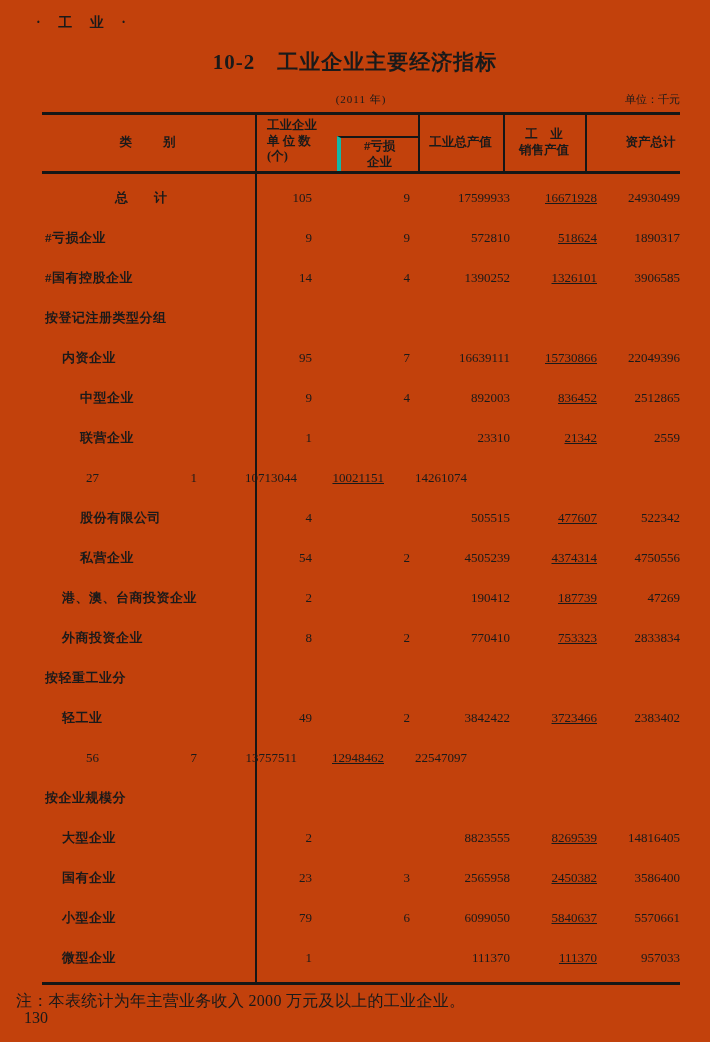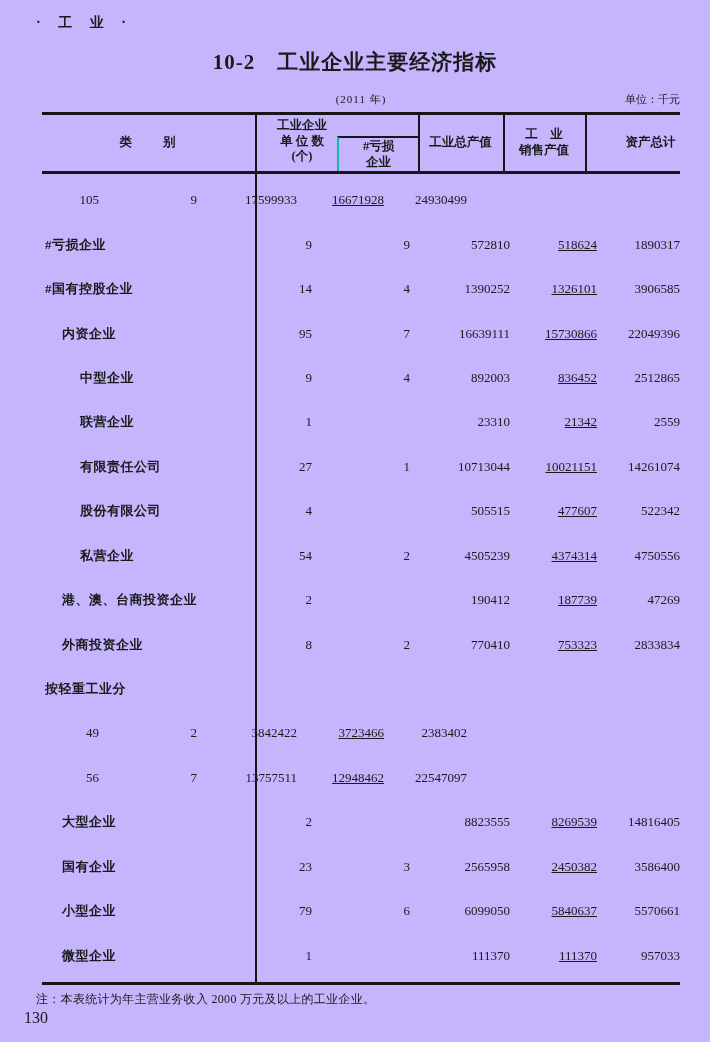--- a/index.html
+++ b/index.html
@@ -1,19 +1,19 @@
 <!DOCTYPE html>
 <html><head>
 <meta charset="utf-8">
 <style>
   * { margin:0; padding:0; box-sizing:border-box; }
   html,body { background:#e8e8e6; }
   .page {
     position:relative; width:710px; height:1042px; margin:0 auto;
-    background:#c4b5fd; color:#1a1a1a; overflow:hidden;
+    background:#c2410c; color:#1a1a1a; overflow:hidden;
     font-family:"Liberation Serif","DejaVu Serif",serif;
   }
   .corner-label {
     position:absolute; top:14px; left:36px;
     font-size:14px; font-weight:bold; letter-spacing:7px;
   }
   .doc-title {
     position:absolute; top:48px; left:0; width:100%; text-align:center;
     font-family:Liberation Serif, serif;
     font-size:21px; font-weight:bold; letter-spacing:1px;
@@ -31,24 +31,24 @@
   }
   .vl { position:absolute; top:0; bottom:0; width:2px; background:#161616; }
   .vl-cat   { left:213px; }
   .vl-gross { left:376px; }
   .vl-sales { left:461px; }
   .vl-asset { left:543px; }
   .hcell { position:absolute; display:flex; align-items:center; justify-content:center; text-align:center; }
   .h-cat   { left:0;     top:0; width:213px; height:100%; letter-spacing:2px; }
   .h-units { left:213px; top:3px; width:163px; height:52px; flex-direction:column; justify-content:flex-start;
              align-items:flex-start; padding-left:12px; text-align:left; }
-  .h-units div { width:70px; text-align:center; }
+  .h-units div { width:70px; }
   .loss-box {
     position:absolute; left:295px; top:21px; width:81px; height:35px;
-    border-left:2px solid #14b8a6; border-top:2px solid #161616;
+    border-left:4px solid #14b8a6; border-top:2px solid #161616;
     display:flex; flex-direction:column; align-items:center; justify-content:center; text-align:center;
   }
   .h-gross { left:376px; top:0; width:85px; height:100%; }
   .h-sales { left:461px; top:0; width:82px; height:100%; flex-direction:column; }
   .h-asset { left:543px; top:0; width:95px; height:100%;padding-left:36px; }
 
   .tbody { position:relative; height:811px; border-bottom:3px solid #161616; font-size:13px; }
   .tbody .vl { top:0; bottom:0; }
   .rows { position:absolute; inset:0; display:flex; flex-direction:column; justify-content:space-around; padding:4px 0; }
   .row { display:flex; align-items:center; height:40px; }
@@ -57,21 +57,21 @@
   .ind1 { padding-left:20px; }
   .ind2 { padding-left:38px; }
   .indc { padding-left:73px; letter-spacing:0; }
   .c-num { text-align:right; white-space:nowrap; }
   .c-n1 { width:57px; }
   .c-n2 { width:98px; }
   .c-n3 { width:100px; }
   .c-n4 { width:87px;text-decoration:underline; }
   .c-n5 { width:83px; }
 
-  .footnote { position:absolute; left:36px; top:991px; font-size:12px; letter-spacing:0.3px; }
+  .footnote { position:absolute; left:16px; top:991px; font-size:16px; letter-spacing:0.3px; }
   .page-number { position:absolute; left:24px; top:1009px; font-size:16px; }
 </style>
 </head>
 <body>
 
 <div class="page">
 
   <div class="corner-label">· 工 业 ·</div>
 
   <div class="doc-title">10-2　工业企业主要经济指标</div>
@@ -109,20 +109,21 @@
 
       <div class="hcell h-gross">工业总产值</div>
 
       <div class="hcell h-asset">资产总计</div>
     </div>
 
     <div class="tbody">
       <div class="vl vl-cat"></div>
       <div class="rows">
           <div class="row">
+            <div class="c-label indc">总　　计</div>
             <div class="c-num c-n1">105</div>
             <div class="c-num c-n2">9</div>
             <div class="c-num c-n3">17599933</div>
             <div class="c-num c-n4">16671928</div>
             <div class="c-num c-n5">24930499</div>
           </div>
           <div class="row">
             <div class="c-label ind0">#亏损企业</div>
             <div class="c-num c-n1">9</div>
             <div class="c-num c-n2">9</div>
@@ -132,20 +133,28 @@
           </div>
           <div class="row">
             <div class="c-label ind0">#国有控股企业</div>
             <div class="c-num c-n1">14</div>
             <div class="c-num c-n2">4</div>
             <div class="c-num c-n3">1390252</div>
             <div class="c-num c-n4">1326101</div>
             <div class="c-num c-n5">3906585</div>
           </div>
           <div class="row">
+            <div class="c-label ind0">按登记注册类型分组</div>
+            <div class="c-num c-n1"></div>
+            <div class="c-num c-n2"></div>
+            <div class="c-num c-n3"></div>
+            <div class="c-num c-n4"></div>
+            <div class="c-num c-n5"></div>
+          </div>
+          <div class="row">
             <div class="c-label ind1">内资企业</div>
             <div class="c-num c-n1">95</div>
             <div class="c-num c-n2">7</div>
             <div class="c-num c-n3">16639111</div>
             <div class="c-num c-n4">15730866</div>
             <div class="c-num c-n5">22049396</div>
           </div>
           <div class="row">
             <div class="c-label ind2">中型企业</div>
             <div class="c-num c-n1">9</div>
@@ -156,21 +165,20 @@
           </div>
           <div class="row">
             <div class="c-label ind2">联营企业</div>
             <div class="c-num c-n1">1</div>
             <div class="c-num c-n2"></div>
             <div class="c-num c-n3">23310</div>
             <div class="c-num c-n4">21342</div>
             <div class="c-num c-n5">2559</div>
           </div>
           <div class="row">
-            <div class="c-label ind2">有限责任公司</div>
             <div class="c-num c-n1">27</div>
             <div class="c-num c-n2">1</div>
             <div class="c-num c-n3">10713044</div>
             <div class="c-num c-n4">10021151</div>
             <div class="c-num c-n5">14261074</div>
           </div>
           <div class="row">
             <div class="c-label ind2">股份有限公司</div>
             <div class="c-num c-n1">4</div>
             <div class="c-num c-n2"></div>
@@ -204,32 +212,41 @@
           </div>
           <div class="row">
             <div class="c-label ind0">按轻重工业分</div>
             <div class="c-num c-n1"></div>
             <div class="c-num c-n2"></div>
             <div class="c-num c-n3"></div>
             <div class="c-num c-n4"></div>
             <div class="c-num c-n5"></div>
           </div>
           <div class="row">
+            <div class="c-label ind1">轻工业</div>
             <div class="c-num c-n1">49</div>
             <div class="c-num c-n2">2</div>
             <div class="c-num c-n3">3842422</div>
             <div class="c-num c-n4">3723466</div>
             <div class="c-num c-n5">2383402</div>
           </div>
           <div class="row">
             <div class="c-num c-n1">56</div>
             <div class="c-num c-n2">7</div>
             <div class="c-num c-n3">13757511</div>
             <div class="c-num c-n4">12948462</div>
             <div class="c-num c-n5">22547097</div>
+          </div>
+          <div class="row">
+            <div class="c-label ind0">按企业规模分</div>
+            <div class="c-num c-n1"></div>
+            <div class="c-num c-n2"></div>
+            <div class="c-num c-n3"></div>
+            <div class="c-num c-n4"></div>
+            <div class="c-num c-n5"></div>
           </div>
           <div class="row">
             <div class="c-label ind1">大型企业</div>
             <div class="c-num c-n1">2</div>
             <div class="c-num c-n2"></div>
             <div class="c-num c-n3">8823555</div>
             <div class="c-num c-n4">8269539</div>
             <div class="c-num c-n5">14816405</div>
           </div>
           <div class="row">

